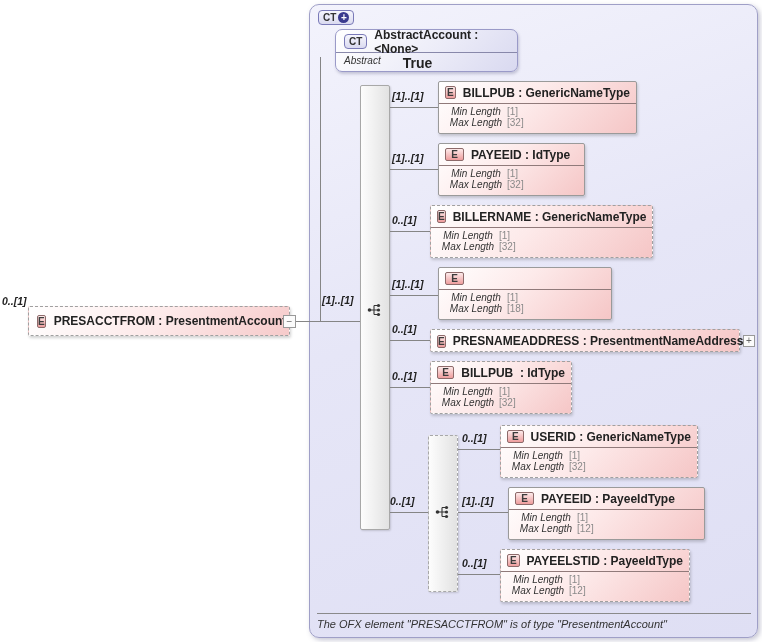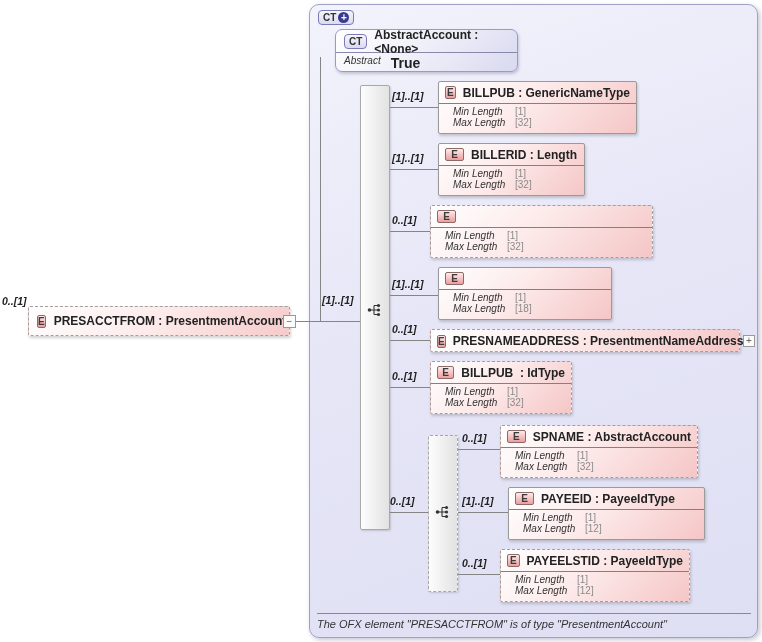--- a/index.html
+++ b/index.html
@@ -28,21 +28,21 @@
 
   
   .base-box {
     position:absolute; left:335px; top:29px; width:183px; height:43px;
     background:linear-gradient(135deg,#ffffff 0%,#ececf8 55%,#d9d9f0 100%);
     border:1px solid #9a9ac8; border-radius:7px;
     box-shadow:1px 2px 3px rgba(90,90,130,0.3);
   }
   .base-head { display:flex; align-items:center; gap:7px; padding:3px 8px 2px 8px; border-bottom:1px solid #8888aa; height:23px; }
   .base-title { font-size:12px; font-weight:bold; color:#222; }
-  .base-props { display:flex; gap:10px; padding:2px 8px; }
+  .base-props { display:flex; gap:22px; padding:2px 8px; }
   .base-prop-label { font-size:10px; font-style:italic; color:#333; }
   .base-prop-value { font-size:14px; font-weight:bold; color:#222; }
 
   
   .hline { position:absolute; height:1px; background:#858585; }
   .vline { position:absolute; width:1px; background:#858585; }
 
   
   .card {
     position:absolute; font-size:10.5px; font-style:italic; font-weight:bold; color:#222;
@@ -68,21 +68,21 @@
   }
   .el.opt { border:1px dashed #a0a0a0; }
   .el-head { display:flex; align-items:center; gap:7px; padding:0 6px; height:22px; }
   .el.with-props .el-head { border-bottom:1px solid #907a7a; }
   .e-badge {
     display:inline-flex; align-items:center; justify-content:center;
     width:19px; height:13px; font-size:10px; font-weight:bold; color:#3c3c3c;
     background:linear-gradient(#fdeaea,#ee9d9d); border:1px solid #8d6a6a; border-radius:2px;
   }
   .el-title { font-size:12px; font-weight:bold; color:#222; white-space:pre; }
-  .el-props { padding:2px 6px 0 14px; }
+  .el-props { padding:2px 6px 0 6px;text-align:center; }
   .prop-row { display:flex; }
   .prop-label { font-size:10px; font-style:italic; color:#333; width:62px; }
   .prop-val { font-size:10px; color:#8a8a8a; }
 
   
   .toggle {
     position:absolute; width:13px; height:13px; background:#fbfbfb; border:1px solid #999;
     display:flex; align-items:center; justify-content:center;
     font-size:10px; color:#666; line-height:1;
   }
@@ -177,37 +177,38 @@
       <div class="prop-row">
           <span class="prop-label">Max Length</span>
           <span class="prop-val">[32]</span>
         </div>
     </div>
   </div>
 
   <div class="el with-props" style="left:438px; top:143px; width:147px; height:53px;">
     <div class="el-head">
       <span class="e-badge">E</span>
-      <span class="el-title">BILLERID : Length</span>
+      <span class="el-title">PAYEEID : IdType</span>
     </div>
     <div class="el-props">
       <div class="prop-row">
           <span class="prop-label">Min Length</span>
           <span class="prop-val">[1]</span>
         </div>
       <div class="prop-row">
           <span class="prop-label">Max Length</span>
           <span class="prop-val">[32]</span>
         </div>
     </div>
   </div>
 
   <div class="el with-props opt" style="left:430px; top:205px; width:223px; height:53px;">
     <div class="el-head">
       <span class="e-badge">E</span>
+      <span class="el-title">BILLERNAME : GenericNameType</span>
     </div>
     <div class="el-props">
       <div class="prop-row">
           <span class="prop-label">Min Length</span>
           <span class="prop-val">[1]</span>
         </div>
       <div class="prop-row">
           <span class="prop-label">Max Length</span>
           <span class="prop-val">[32]</span>
         </div>
@@ -267,21 +268,21 @@
   <div class="hline" style="left:458px; top:449px; width:42px;"></div>
   <span class="card" style="left:462px; top:432px; width:34px;">0..[1]</span>
   <div class="hline" style="left:458px; top:512px; width:50px;"></div>
   <span class="card" style="left:462px; top:495px; width:42px;">[1]..[1]</span>
   <div class="hline" style="left:458px; top:574px; width:42px;"></div>
   <span class="card" style="left:462px; top:557px; width:34px;">0..[1]</span>
 
   <div class="el with-props opt" style="left:500px; top:425px; width:198px; height:53px;">
     <div class="el-head">
       <span class="e-badge">E</span>
-      <span class="el-title">SPNAME : AbstractAccount</span>
+      <span class="el-title">USERID : GenericNameType</span>
     </div>
     <div class="el-props">
       <div class="prop-row">
           <span class="prop-label">Min Length</span>
           <span class="prop-val">[1]</span>
         </div>
       <div class="prop-row">
           <span class="prop-label">Max Length</span>
           <span class="prop-val">[32]</span>
         </div>

